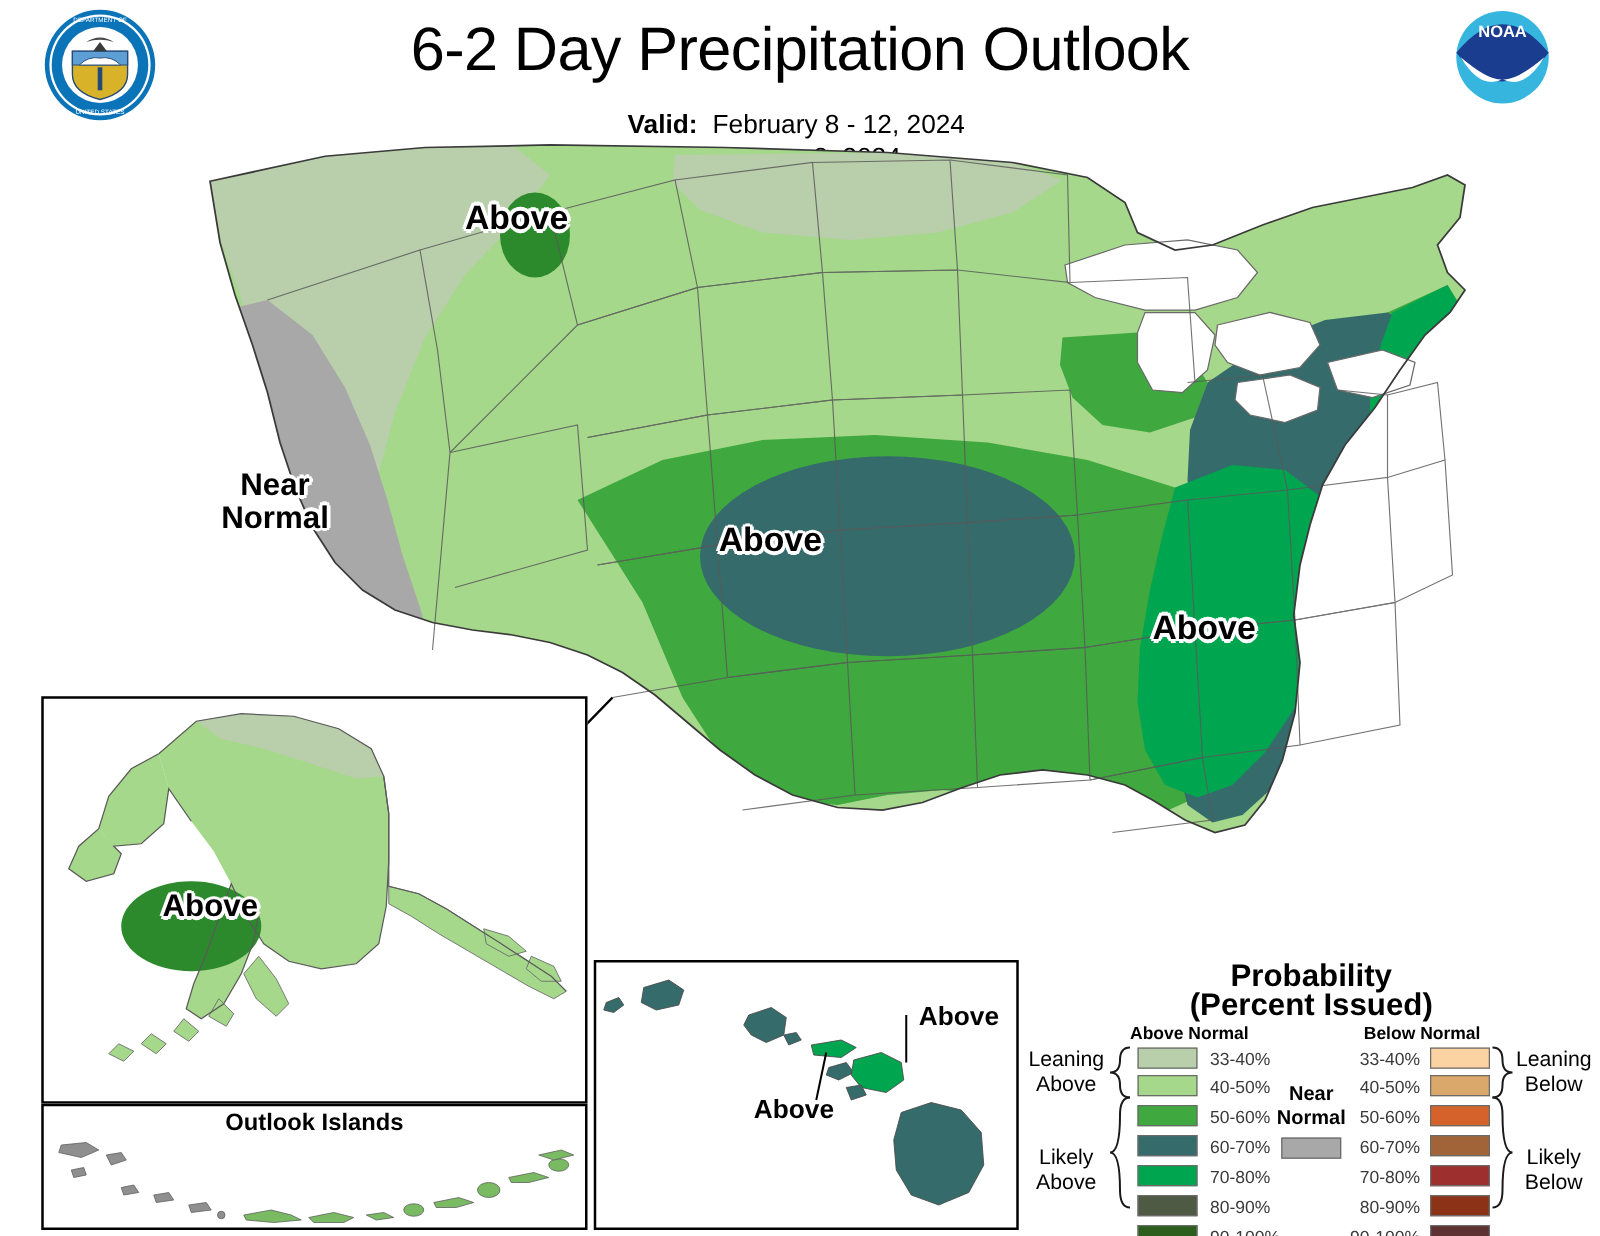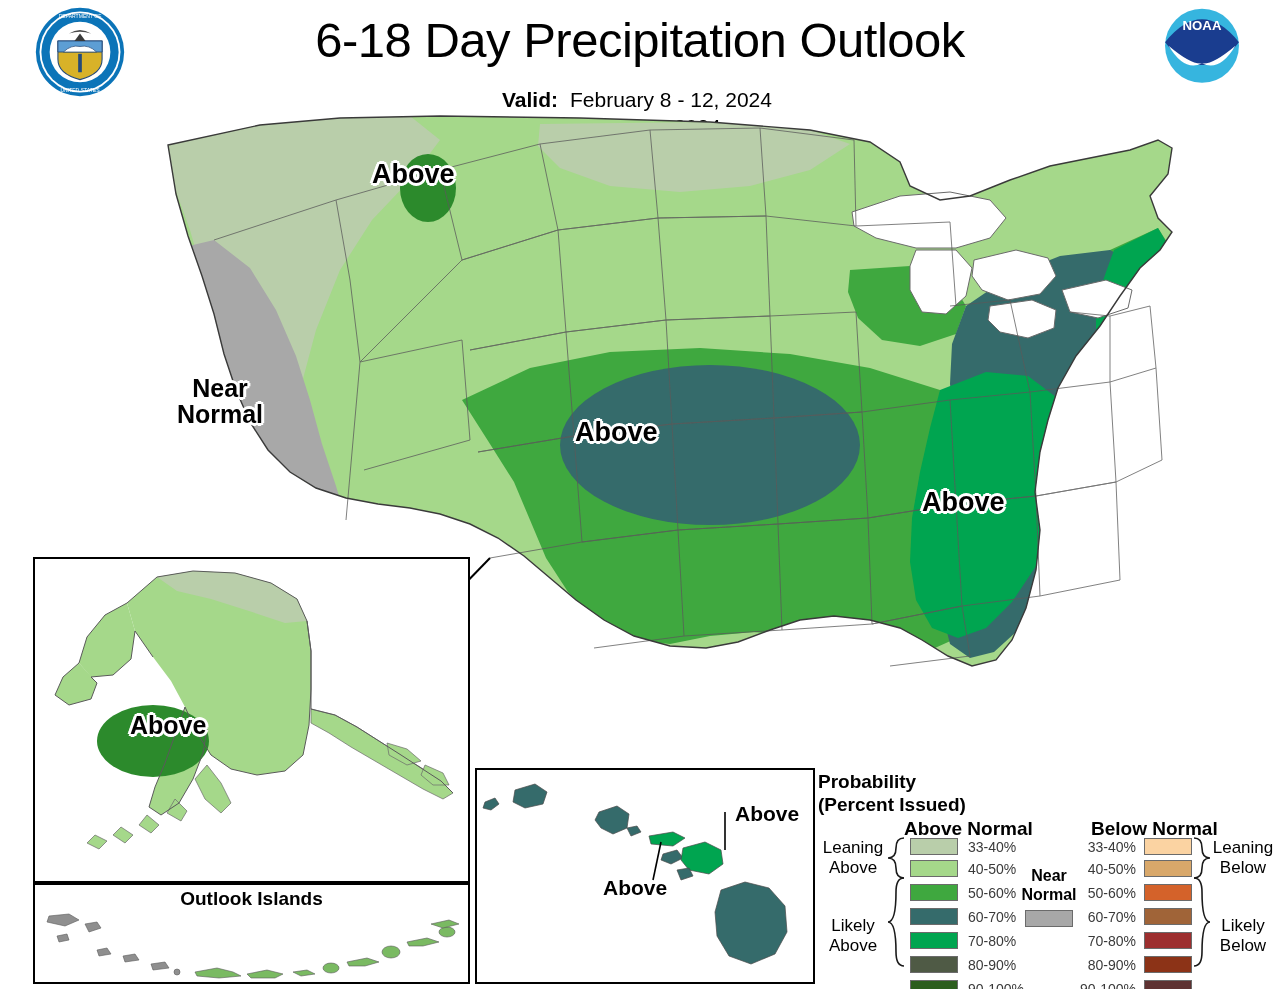--- a/index.html
+++ b/index.html
@@ -34,23 +34,23 @@
 
   
   .frame{border:2px solid #000;box-sizing:border-box;background:#fff;}
   #ak-frame{left:33px;top:557px;width:437px;height:326px;}
   #aleut-frame{left:33px;top:883px;width:437px;height:101px;}
   #hi-frame{left:475px;top:768px;width:340px;height:216px;}
   #aleut-title{left:33px;top:888px;width:437px;text-align:center;font-size:19px;font-weight:bold;}
 
   
   #legend{left:818px;top:768px;width:462px;height:216px;}
-  #legend-title{position:absolute;left:0;top:2px;width:462px;text-align:left;
-                font-size:19px;font-weight:bold;line-height:23px;}
-  .colhead{position:absolute;font-size:19px;font-weight:bold;}
+  #legend-title{position:absolute;left:0;top:2px;width:462px;text-align:center;
+                font-size:25px;font-weight:bold;line-height:23px;}
+  .colhead{position:absolute;font-size:14px;font-weight:bold;}
   #head-above{left:86px;top:50px;}
   #head-below{left:273px;top:50px;}
   .swatch{position:absolute;width:48px;height:17px;border:1px solid #6b6b6b;box-sizing:border-box;}
   .pct{position:absolute;font-size:14px;color:#3a3a3a;white-space:nowrap;}
   .pct-r{text-align:right;}
   .bracelbl{position:absolute;font-size:17px;color:#000;line-height:20px;text-align:center;}
   #nn-lbl{position:absolute;left:196px;top:98px;width:70px;text-align:center;
           font-size:16px;font-weight:bold;line-height:19px;}
   #nn-swatch{position:absolute;left:207px;top:142px;width:48px;height:17px;border:1px solid #6b6b6b;box-sizing:border-box;}
 </style>
@@ -77,21 +77,21 @@
 <div class="abs" id="noaa-logo">
   <svg viewBox="0 0 100 100" width="88" height="88">
     <circle cx="50" cy="52" r="42" fill="#36b5df"></circle>
     <path d="M8 48 q42 -52 84 0 q-20 26 -42 26 q-22 0 -42 -26 z" fill="#1a3d8f"></path>
     <path d="M12 52 q26 22 38 20 q-20 10 -38 -20 z" fill="#ffffff"></path>
     <path d="M88 52 q-26 22 -38 20 q20 10 38 -20 z" fill="#ffffff"></path>
     <text x="50" y="34" font-size="15" fill="#ffffff" text-anchor="middle" font-weight="bold" font-family="Liberation Sans, sans-serif">NOAA</text>
   </svg>
 </div>
 
-<div class="abs" id="page-title">6-18 Day Precipitation Outlook</div>
+<div class="abs" id="page-title">6-2 Day Precipitation Outlook</div>
 
 <div class="abs" id="valid-block">
   <span class="vrow"><span class="inner">
     <span class="k">Valid:</span><span class="v">February 8 - 12, 2024</span>
   </span></span>
   <span class="vrow"><span class="inner">
     <span class="k">Issued:</span><span class="v">January 2, 2024</span>
   </span></span>
 </div>
 

